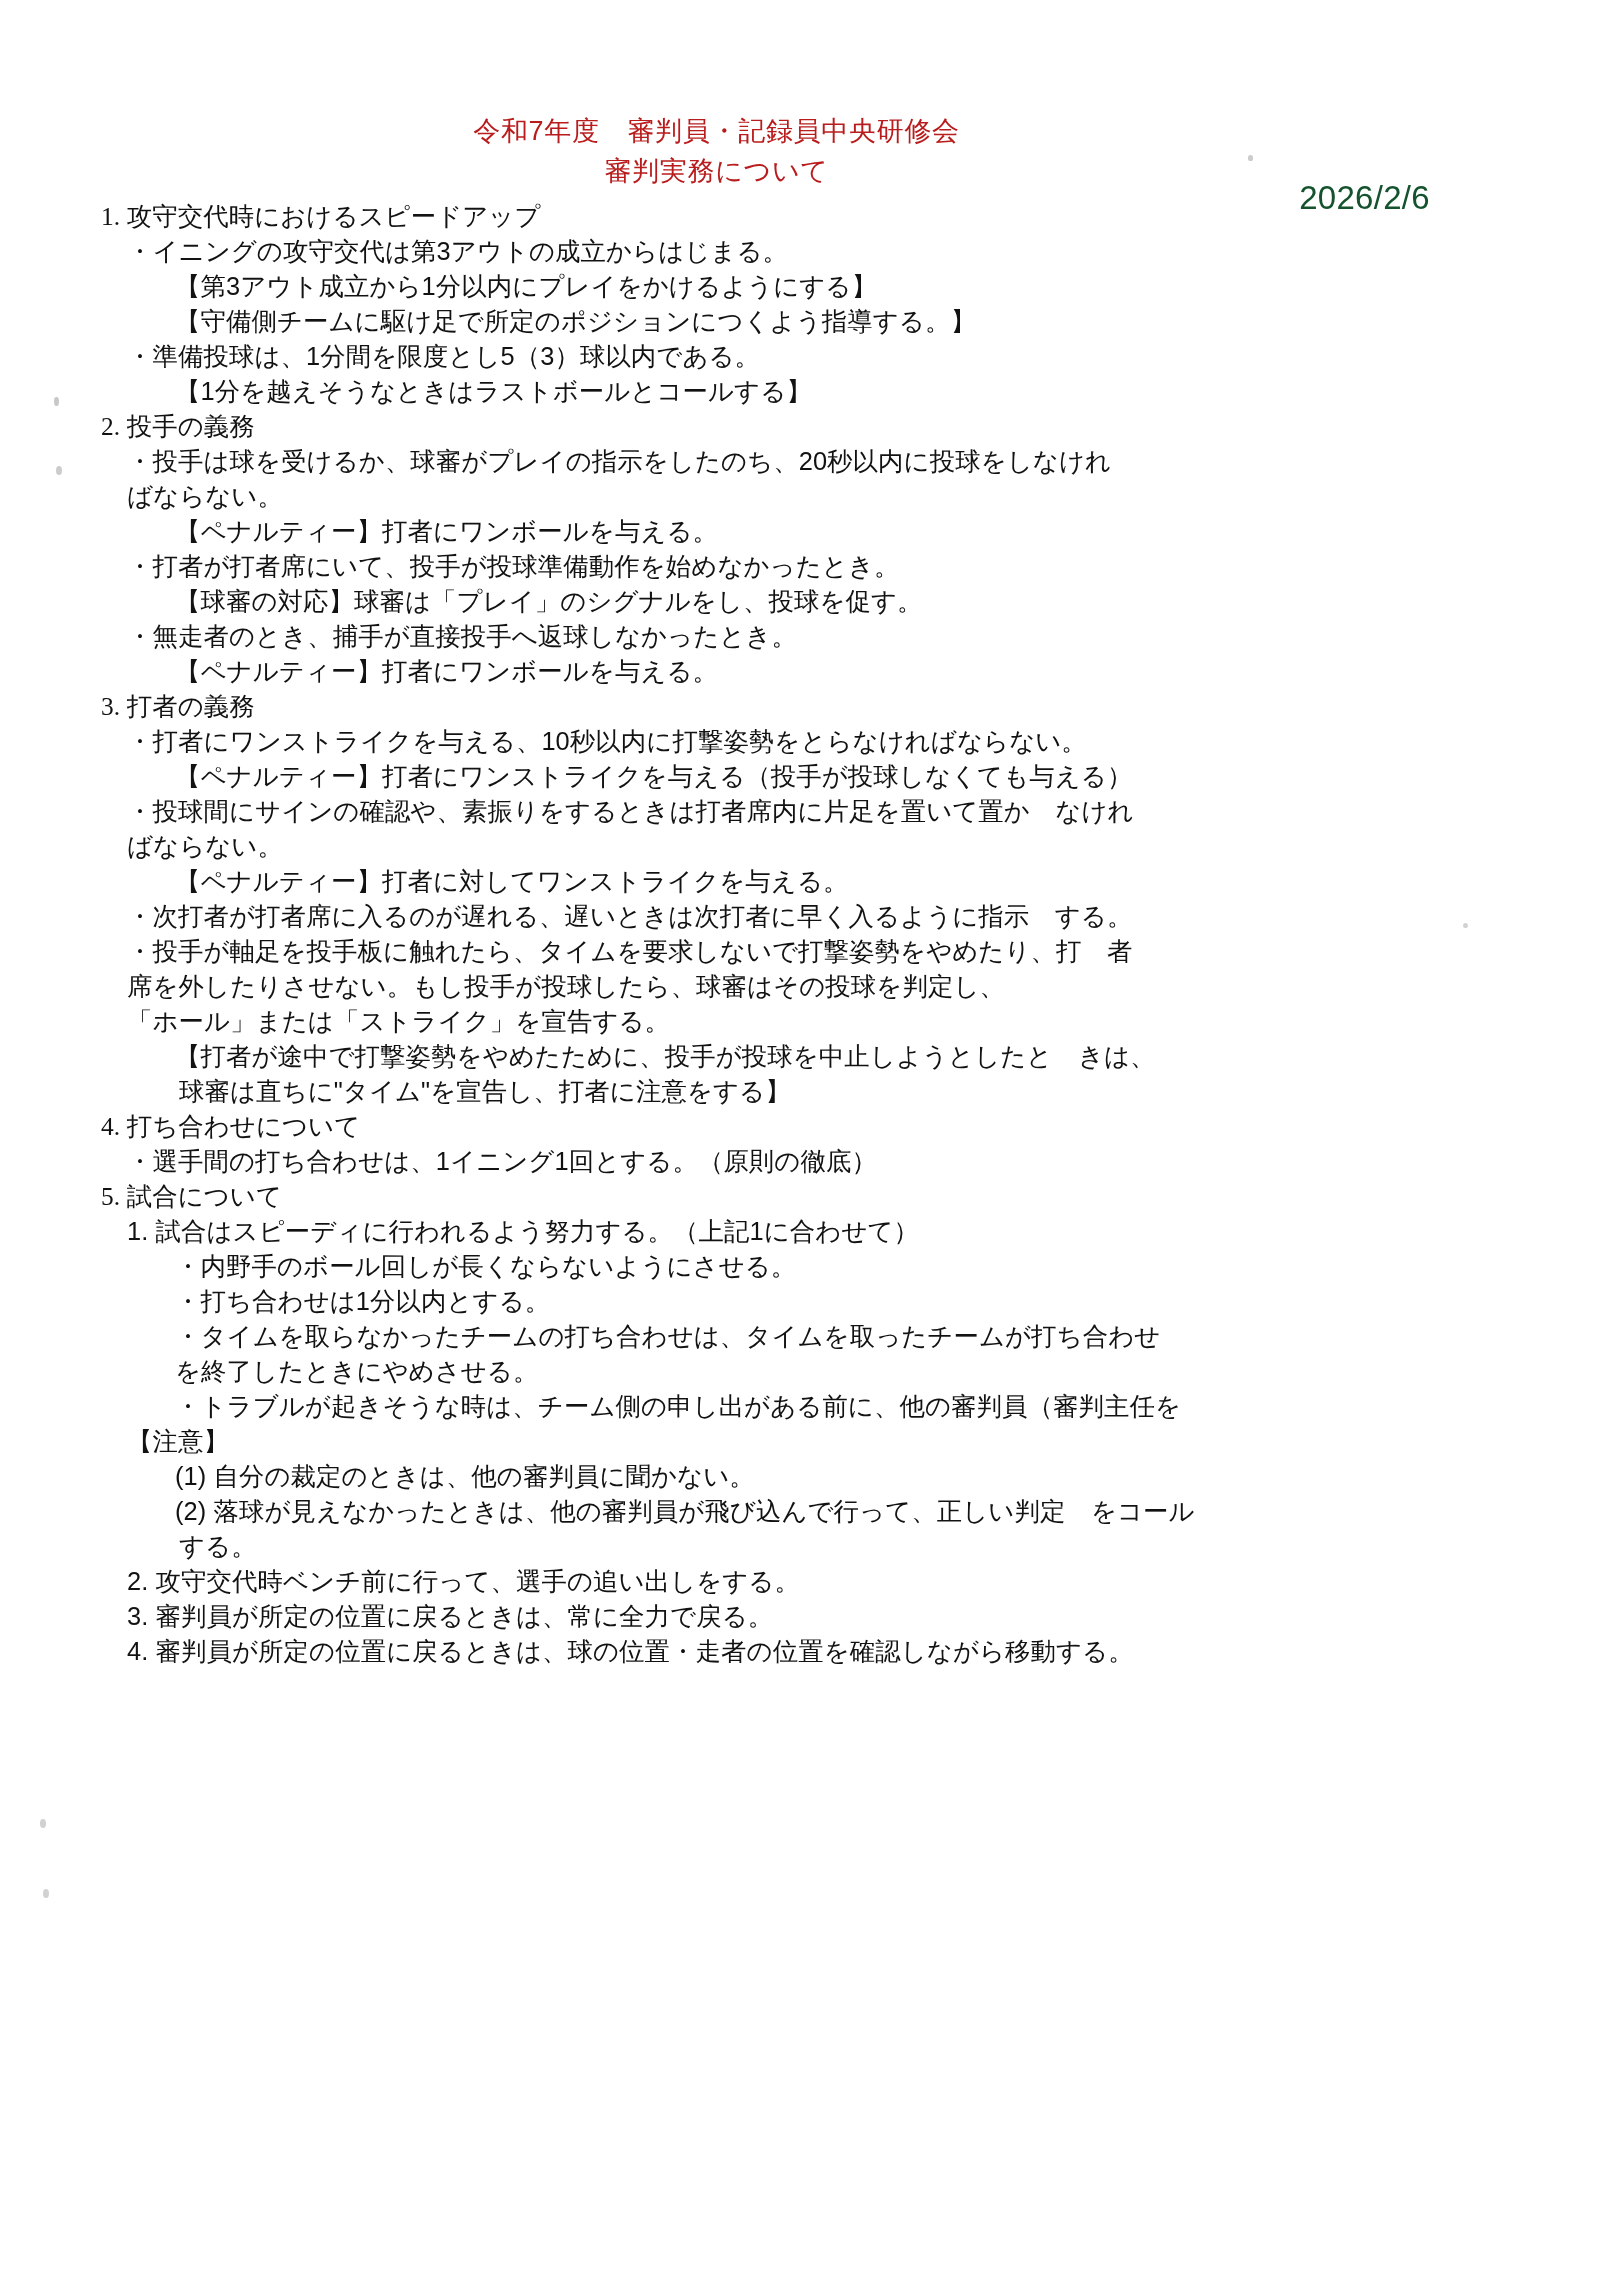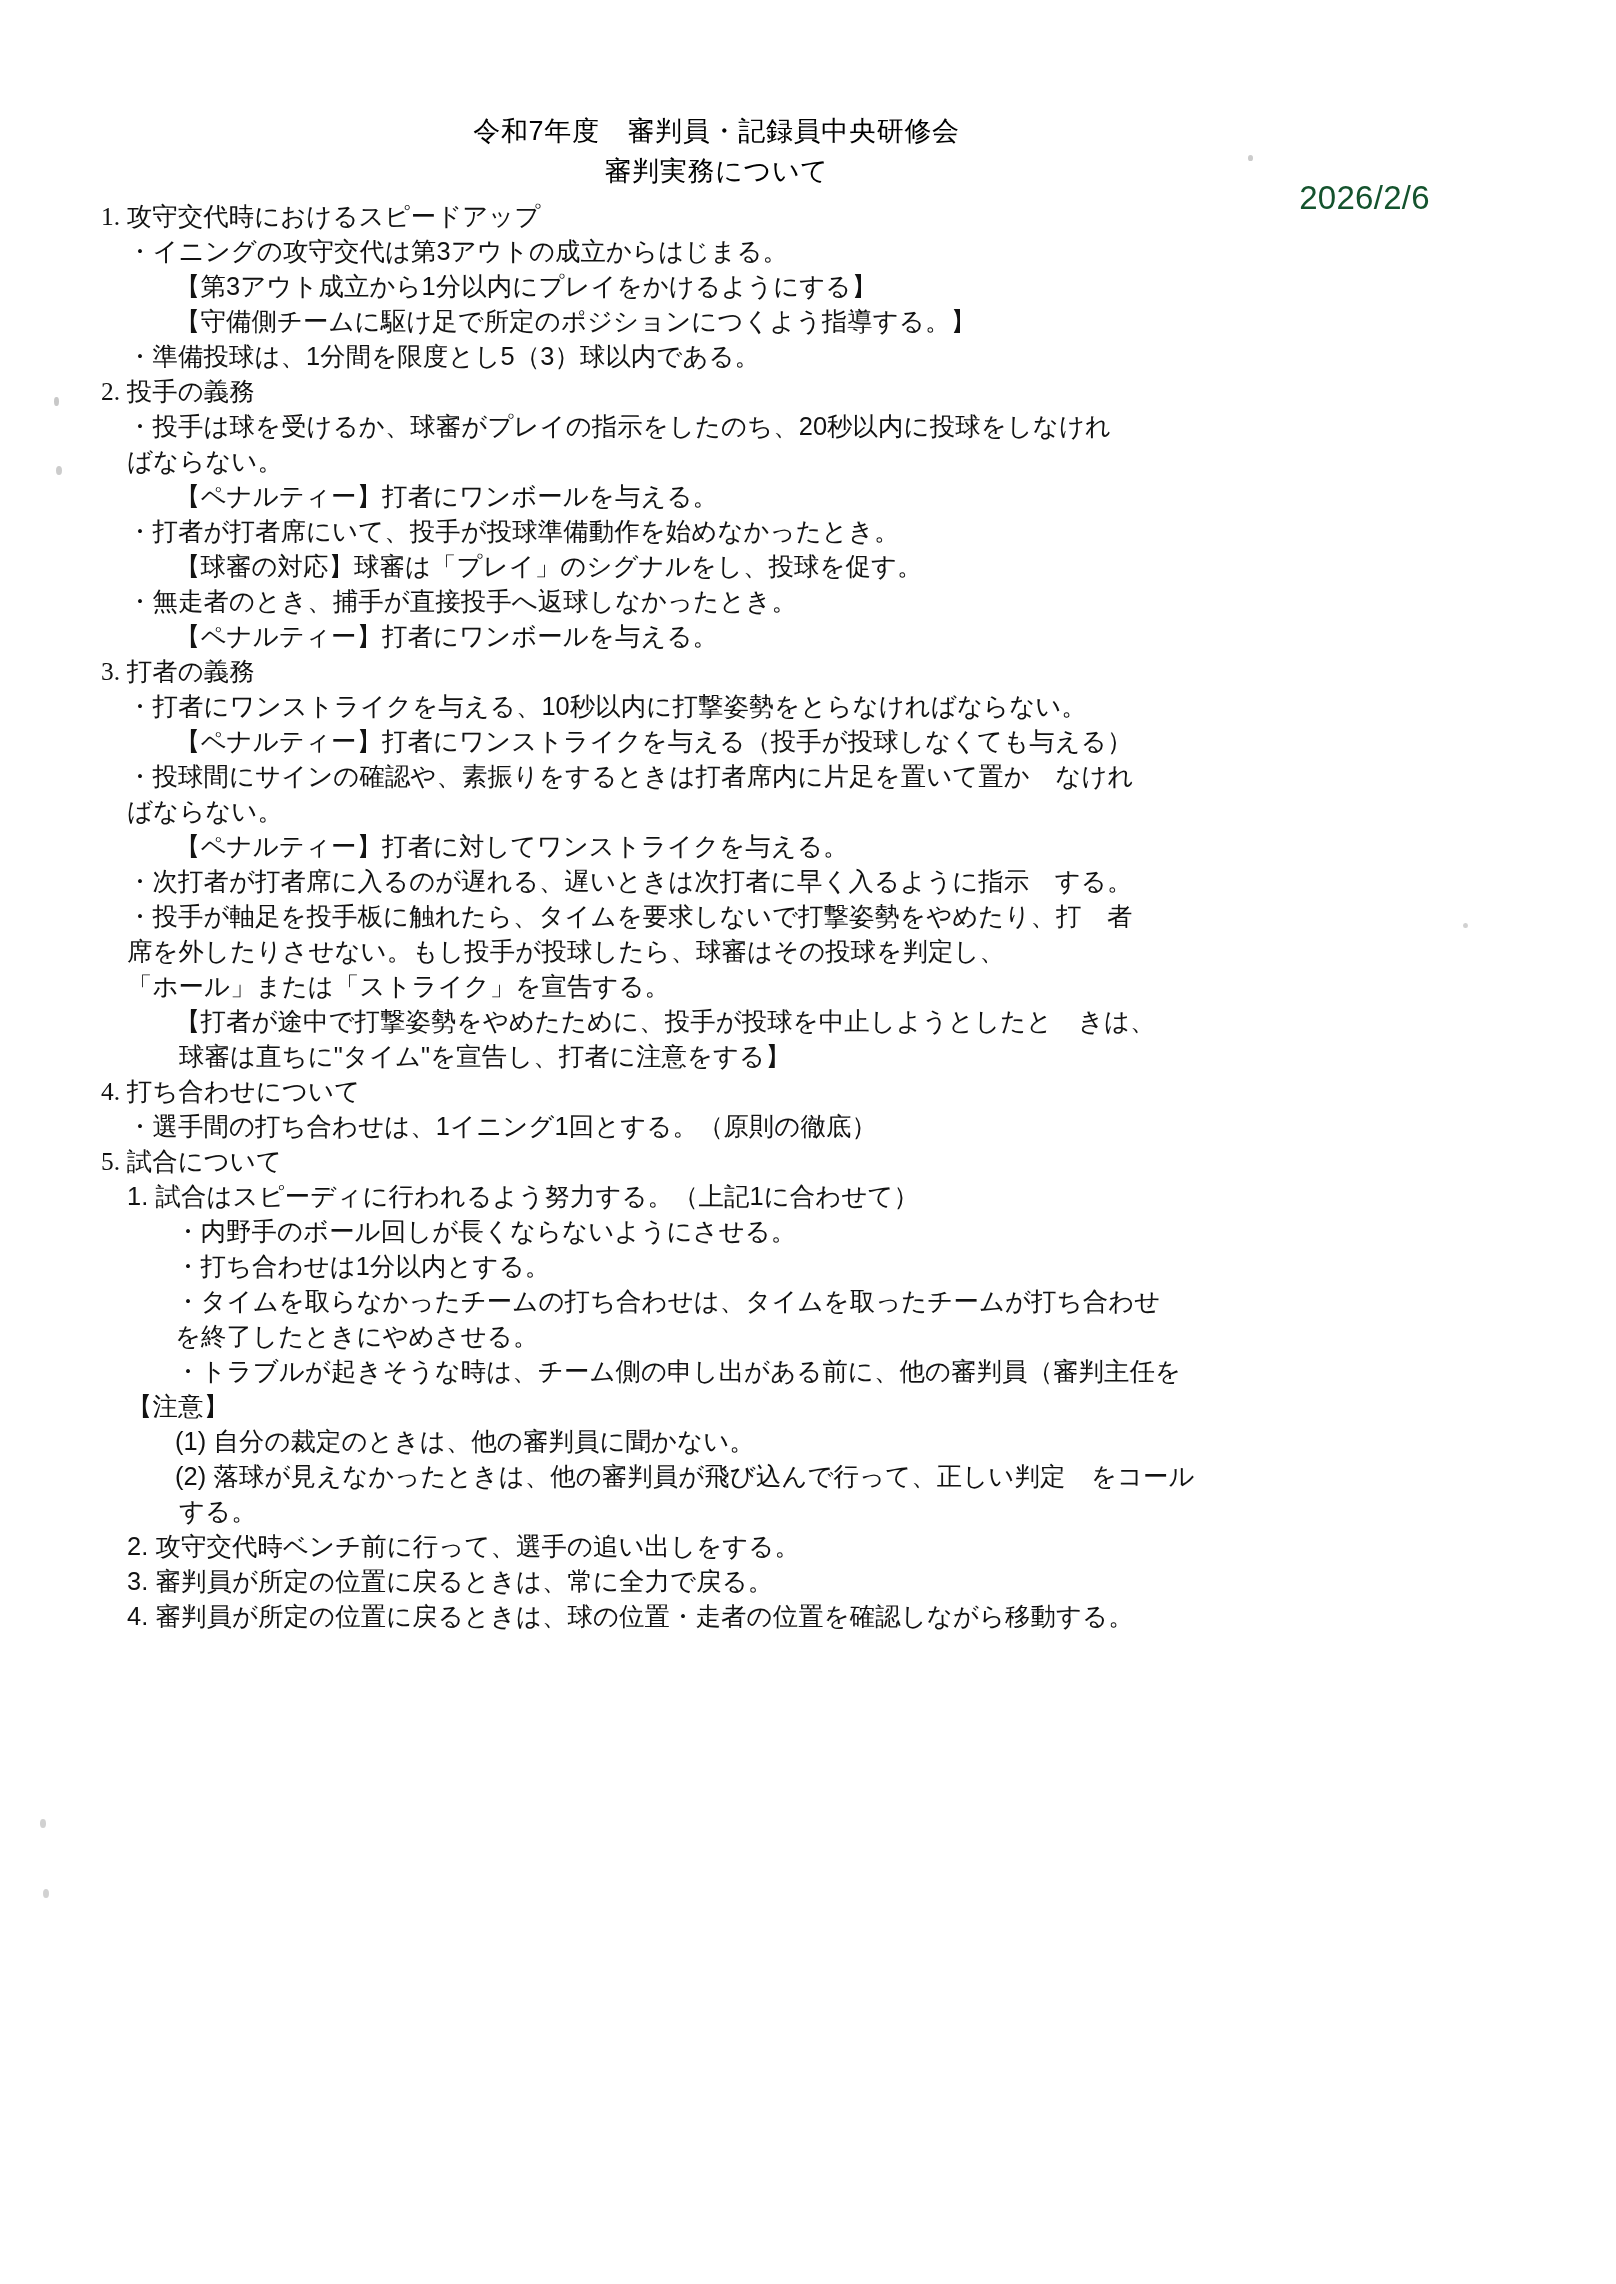--- a/index.html
+++ b/index.html
@@ -39,21 +39,21 @@
     position: absolute;
     left: 0;
     top: 111px;
     width: 1433px;
     text-align: center;
   }
   .title-line {
     font-size: 27px;
     line-height: 40px;
     letter-spacing: 0.7px;
-    color: #000000;
+    color: #b91c1c;
   }
   .body-block {
     position: absolute;
     left: 101px;
     top: 199px;
     width: 1349px;
   }
   .ln {
     font-size: 25.4px;
     line-height: 35px;
@@ -96,20 +96,21 @@
     <div class="title-line">令和7年度　審判員・記録員中央研修会</div>
     <div class="title-line">審判実務について</div>
   </div>
 
   <div class="body-block">
       <div class="ln i0">1. 攻守交代時におけるスピードアップ</div>
       <div class="ln i1">・イニングの攻守交代は第3アウトの成立からはじまる。</div>
       <div class="ln i2">【第3アウト成立から1分以内にプレイをかけるようにする】</div>
       <div class="ln i2">【守備側チームに駆け足で所定のポジションにつくよう指導する。】</div>
       <div class="ln i1">・準備投球は、1分間を限度とし5（3）球以内である。</div>
+      <div class="ln i2">【1分を越えそうなときはラストボールとコールする】</div>
       <div class="ln i0">2. 投手の義務</div>
       <div class="ln i1">・投手は球を受けるか、球審がプレイの指示をしたのち、20秒以内に投球をしなけれ</div>
       <div class="ln i1">ばならない。</div>
       <div class="ln i2">【ペナルティー】打者にワンボールを与える。</div>
       <div class="ln i1">・打者が打者席にいて、投手が投球準備動作を始めなかったとき。</div>
       <div class="ln i2">【球審の対応】球審は「プレイ」のシグナルをし、投球を促す。</div>
       <div class="ln i1">・無走者のとき、捕手が直接投手へ返球しなかったとき。</div>
       <div class="ln i2">【ペナルティー】打者にワンボールを与える。</div>
       <div class="ln i0">3. 打者の義務</div>
       <div class="ln i1">・打者にワンストライクを与える、10秒以内に打撃姿勢をとらなければならない。</div>

